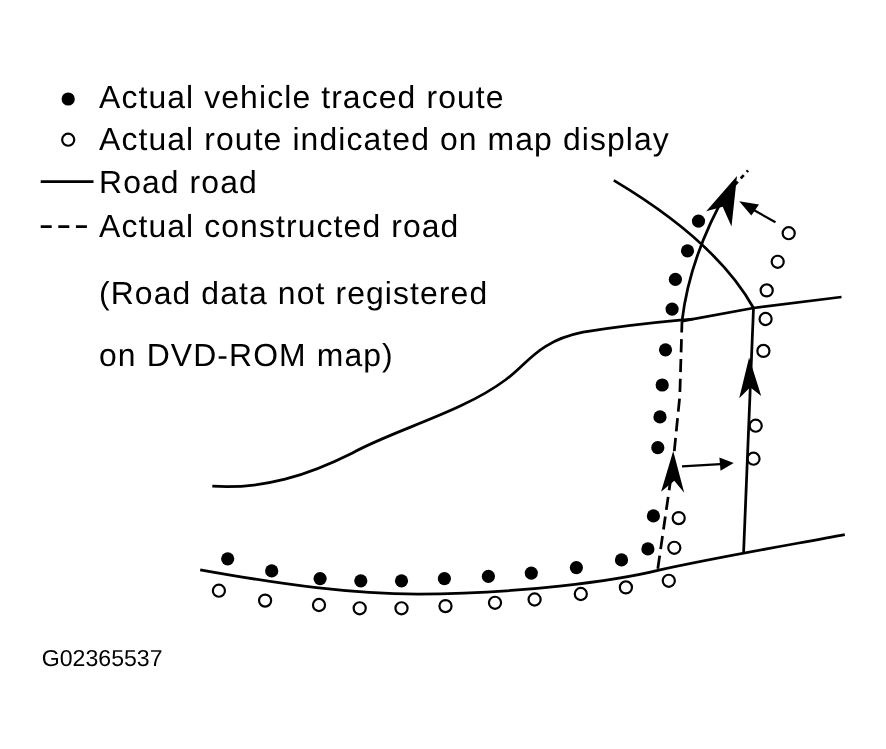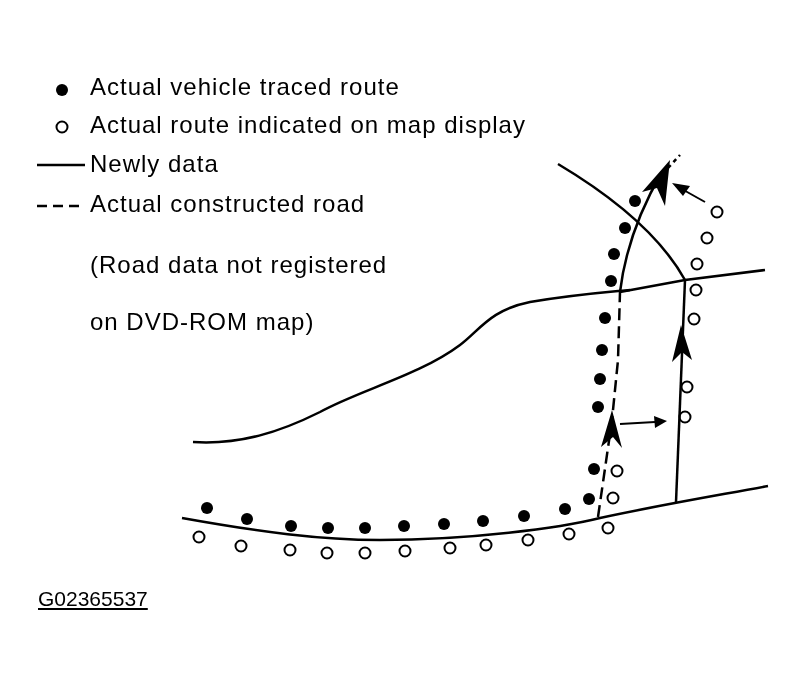--- a/index.html
+++ b/index.html
@@ -1,19 +1,19 @@
 <!DOCTYPE html>
 <html><head>
   <meta charset="utf-8">
   <style>
     html, body { margin: 0; padding: 0; background: #ffffff; }
     body { width: 805px; height: 681px; position: relative; overflow: hidden;
            font-family: "Liberation Sans", "DejaVu Sans", sans-serif; color: #000; }
-    .legend-line { position: absolute; font-size: 24px; letter-spacing: 1px; white-space: nowrap; line-height: 1; }
-    .fig-id { position: absolute; left: 38px; top: 587px; font-size: 21px; white-space: nowrap; text-decoration: underline; }
+    .legend-line { position: absolute; font-size: 29px; letter-spacing: 1px; white-space: nowrap; line-height: 1; }
+    .fig-id { position: absolute; left: 38px; top: 587px; font-size: 21px; white-space: nowrap; }
     svg.canvas { position: absolute; left: 0; top: 0; }
   </style>
 </head>
 <body>
 
 <svg class="canvas" width="805" height="681">
 
   <circle cx="62" cy="90" r="6" fill="#000"></circle>
   <circle cx="62" cy="127" r="5.5" fill="none" stroke="#000" stroke-width="2"></circle>
   <line x1="37" y1="165" x2="85" y2="165" stroke="#000" stroke-width="2.5"></line>
@@ -85,18 +85,18 @@
     <circle cx="694" cy="319" r="5.5"></circle>
       <circle cx="696" cy="290" r="5.5"></circle>
       <circle cx="697" cy="264" r="5.5"></circle>
     <circle cx="707" cy="238" r="5.5"></circle>
       <circle cx="717" cy="212" r="5.5"></circle>
   </g>
 </svg>
 
 <div class="legend-line" style="left:90px; top:75px;">Actual vehicle traced route</div>
 <div class="legend-line" style="left:90px; top:113px;">Actual route indicated on map display</div>
-<div class="legend-line" style="left:90px; top:152px;">Newly data</div>
+<div class="legend-line" style="left:90px; top:152px;">Road road</div>
 <div class="legend-line" style="left:90px; top:192px;">Actual constructed road</div>
 <div class="legend-line" style="left:90px; top:233px;margin-top:20px;">(Road data not registered</div>
 <div class="legend-line" style="left:90px; top:274px;margin-top:36px;">on DVD-ROM map)</div>
 
 <div class="fig-id">G02365537</div>
 
 </body></html>

